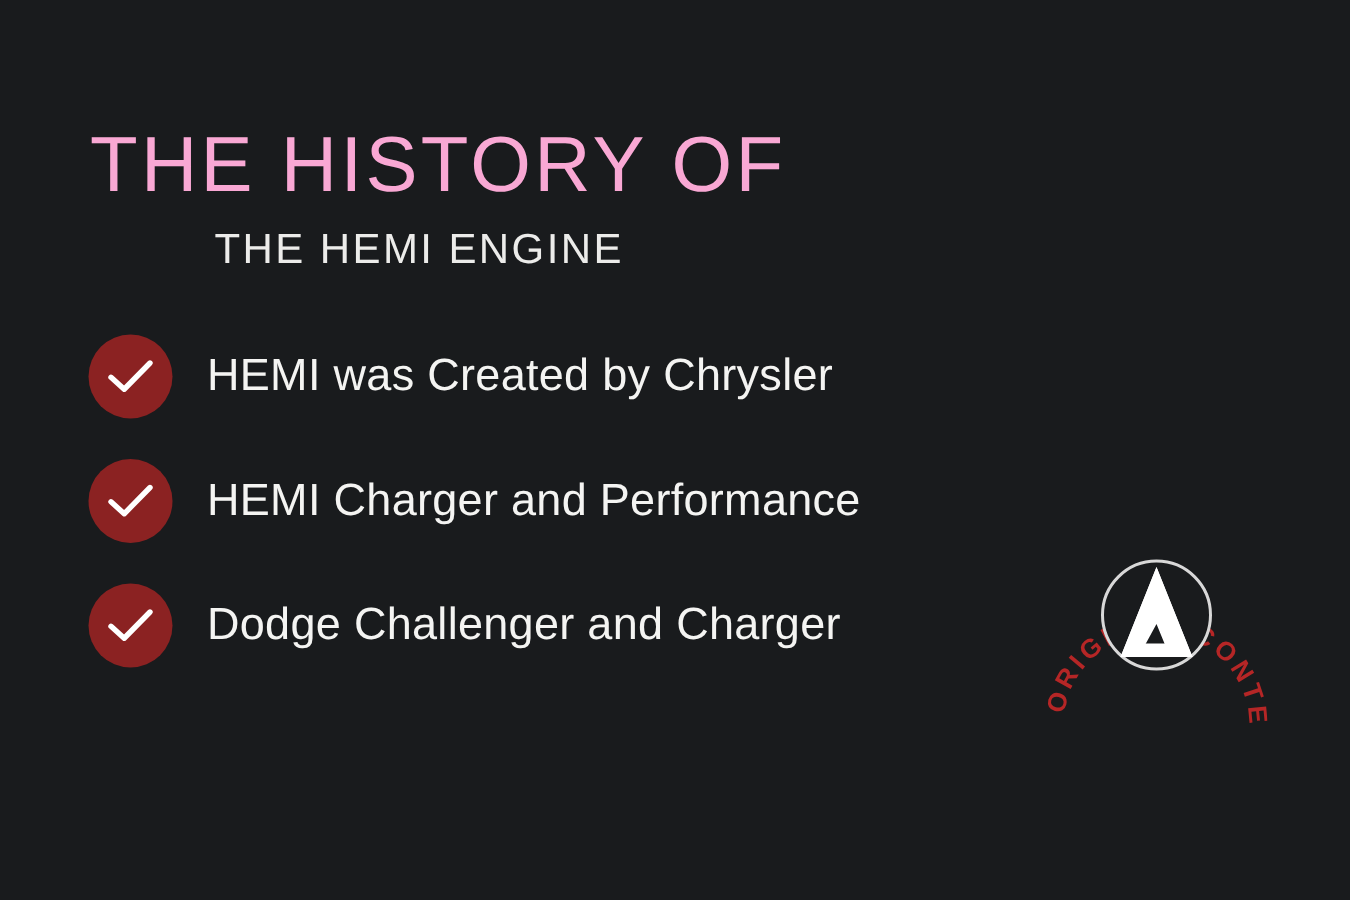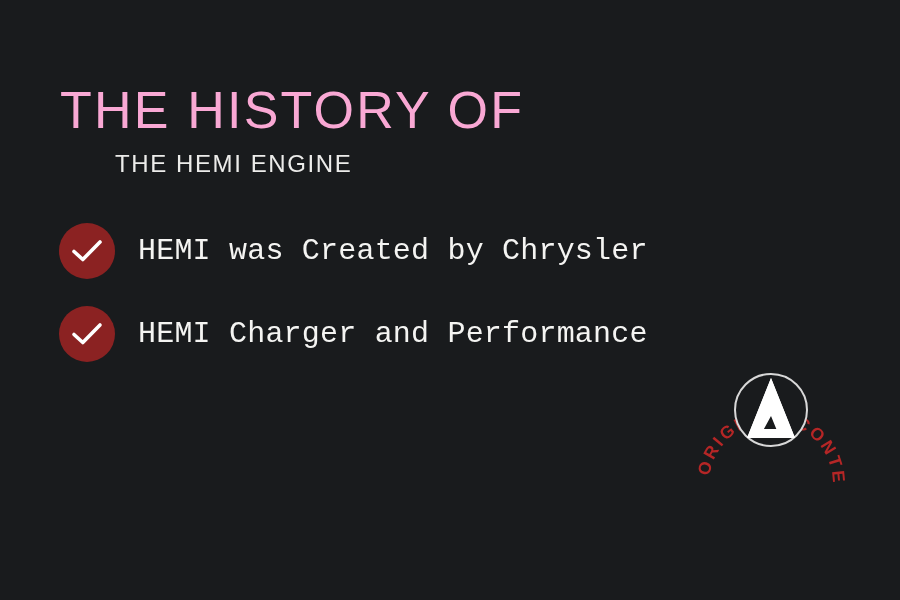--- a/index.html
+++ b/index.html
@@ -30,22 +30,22 @@
     font-size: 52px;
     font-weight: 300;
     color: #f9a8d4;
     letter-spacing: 2.2px;
     line-height: 1.0;
     text-transform: uppercase;
     white-space: nowrap;
   }
   .subtitle {
     margin-top: 16px;
-    margin-left: 55px;
-    font-size: 24px;
+    margin-left: 83px;
+    font-size: 28px;
     font-weight: 300;
     color: #ececea;
     letter-spacing: 1.6px;
     line-height: 1.0;
     text-transform: uppercase;
     white-space: nowrap;
   }
 
   
   .checklist {
@@ -75,21 +75,20 @@
     display: block;
   }
   .check-label {
     margin-left: 23px;
     font-size: 30px;
     font-weight: 400;
     color: #f4f4f2;
     letter-spacing: 0.2px;
     white-space: nowrap;
     line-height: 1;
-    font-family: Liberation Mono, monospace;
   }
 
   
   .oc-badge {
     position: absolute;
     left: 697px;
     top: 336px;
     width: 148px;
     height: 148px;
   }
@@ -129,20 +128,28 @@
 
     <div class="check-item">
       <span class="check-badge">
         <svg width="34" height="26" viewBox="0 0 34 26" aria-hidden="true">
           <path d="M4 13.5 L12.8 21.5 L30 4" fill="none" stroke="#ffffff" stroke-width="3.6" stroke-linecap="round" stroke-linejoin="round"></path>
         </svg>
       </span>
       <span class="check-label">HEMI Charger and Performance</span>
     </div>
 
+    <div class="check-item">
+      <span class="check-badge">
+        <svg width="34" height="26" viewBox="0 0 34 26" aria-hidden="true">
+          <path d="M4 13.5 L12.8 21.5 L30 4" fill="none" stroke="#ffffff" stroke-width="3.6" stroke-linecap="round" stroke-linejoin="round"></path>
+        </svg>
+      </span>
+      <span class="check-label">Dodge Challenger and Charger</span>
+    </div>
 
   </div>
 
   <div class="oc-badge">
     <svg viewBox="0 0 148 148" aria-hidden="true">
       <defs>
 
         <path id="ocRingPath" d="M 74,148 m -62,0 a 62,62 0 1,1 124,0 a 62,62 0 1,1 -124,0" fill="none"></path>
       </defs>
 

